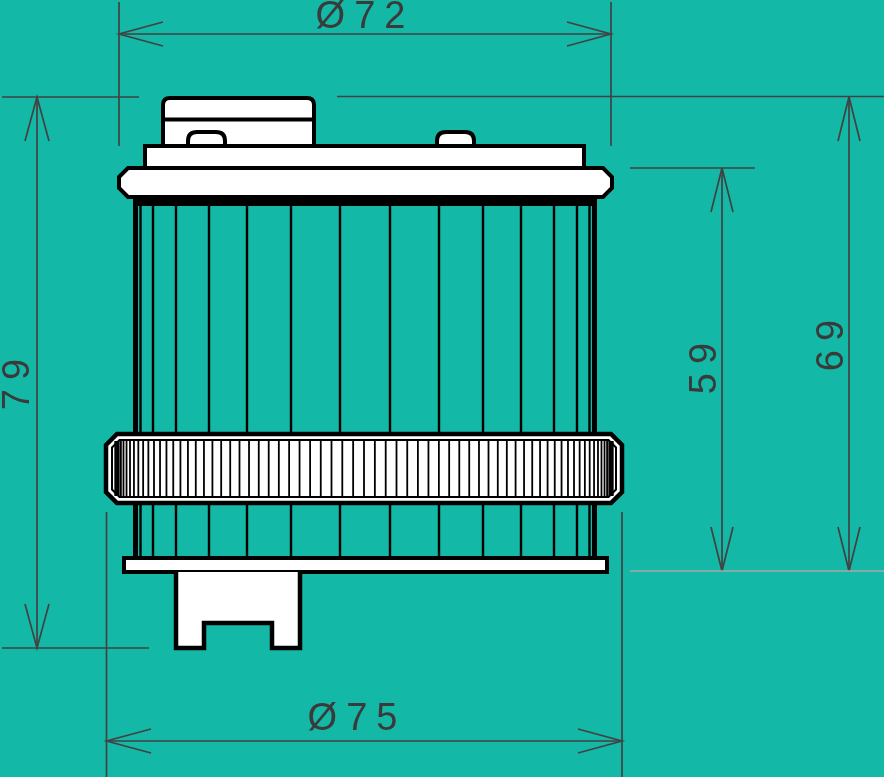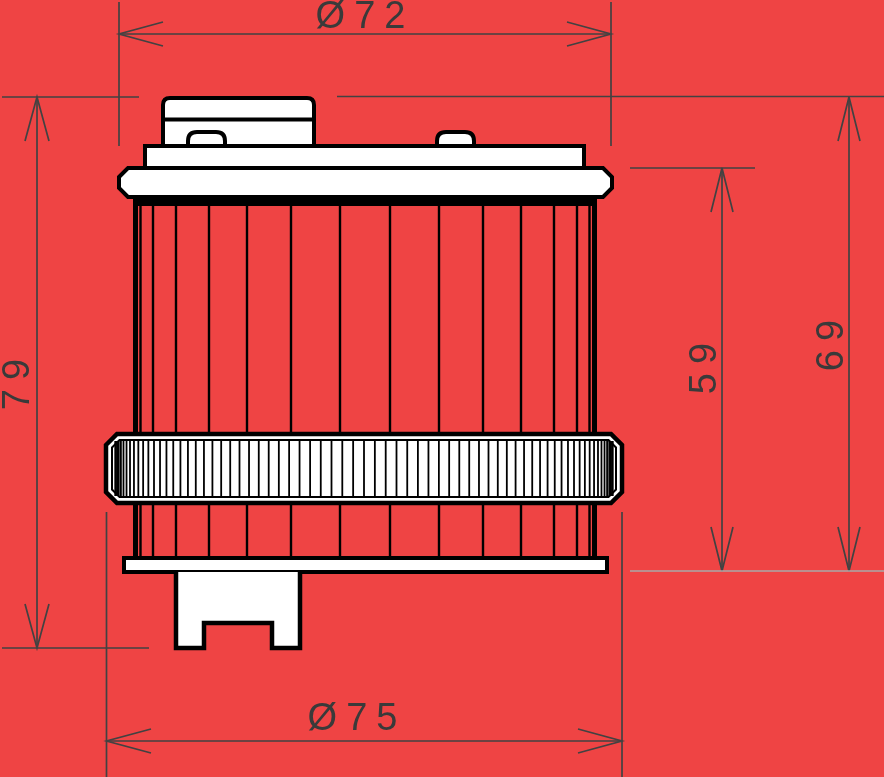--- a/index.html
+++ b/index.html
@@ -4,21 +4,21 @@
 <style>
   html, body {
     margin: 0;
     padding: 0;
     background: #ffffff;
   }
   .stage {
     position: relative;
     width: 884px;
     height: 777px;
-    background: #ef4444;
+    background: #14b8a6;
     overflow: hidden;
   }
   svg { display: block; }
   .dim-text {
     font-family: "Liberation Sans", sans-serif;
     font-size: 38px;
     font-weight: 400;
     letter-spacing: 9px;
   }
 </style>

